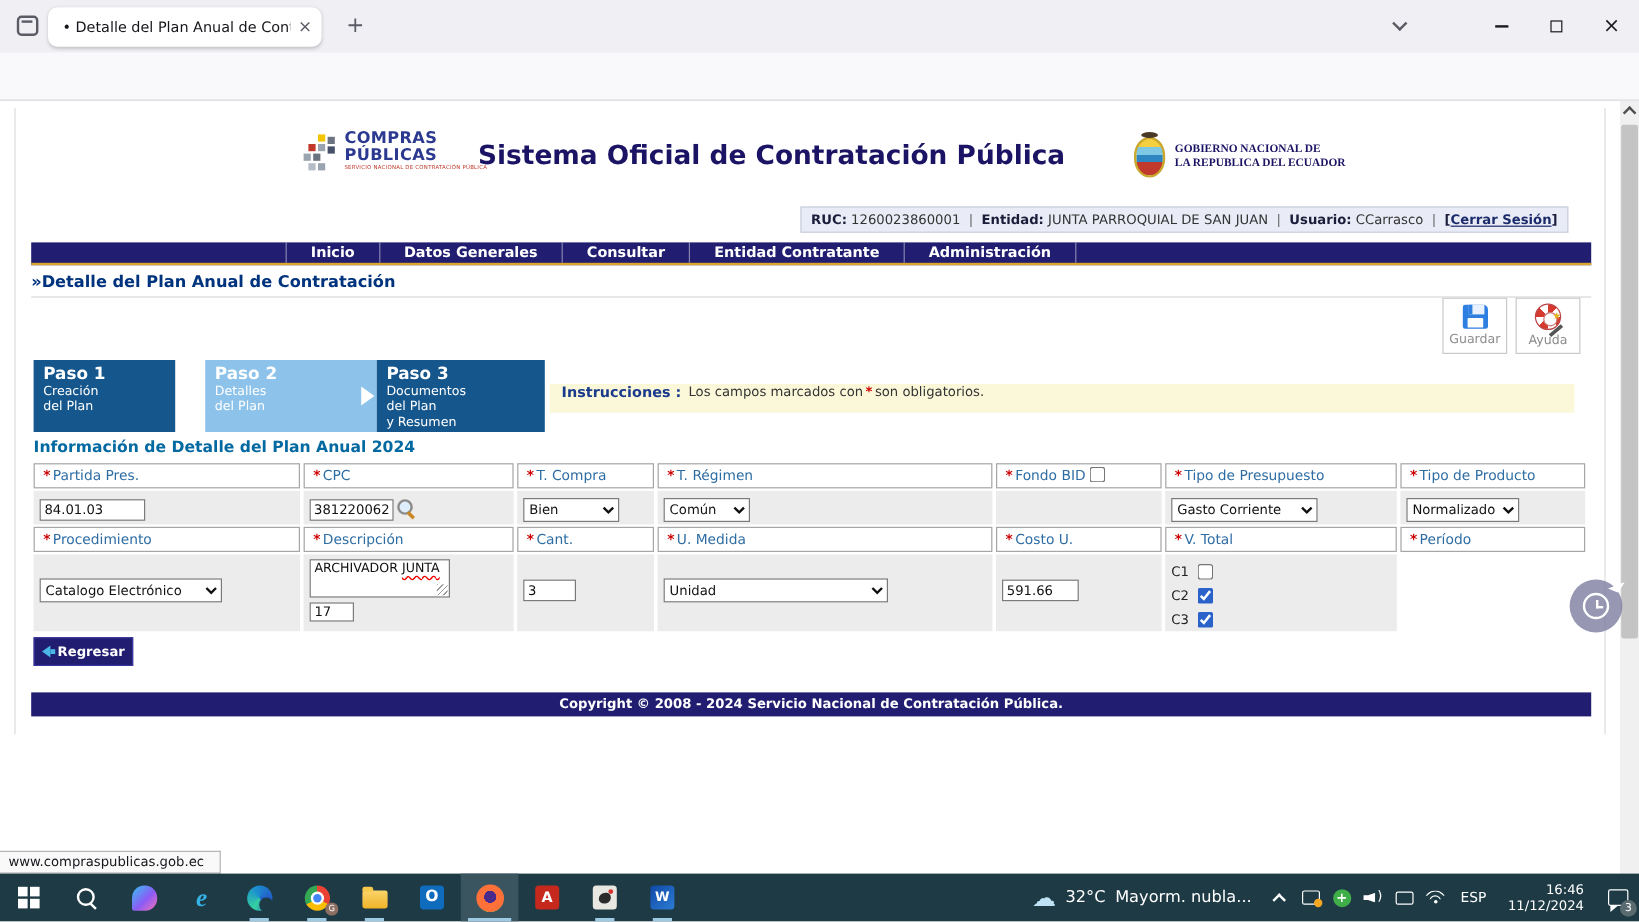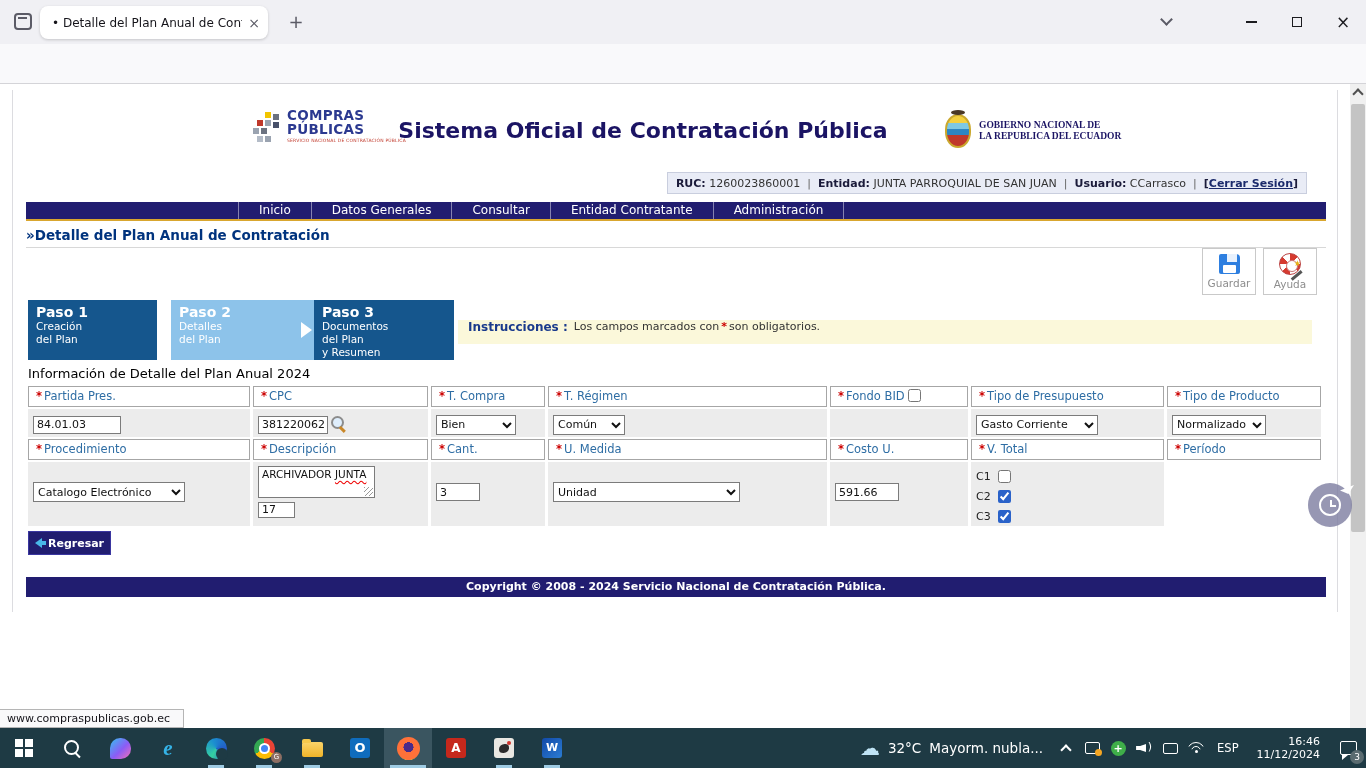--- a/index.html
+++ b/index.html
@@ -64,21 +64,21 @@
 .gov-text{font-family:"Liberation Serif",serif;font-size:9.5px;font-weight:700;color:#1b1464;line-height:11px}
 
 
 .infobox{position:absolute;height:22px;background:#e9ecf6;border:1px solid #c9cede;font-size:11px;color:#333;display:flex;align-items:center;padding:0 8px;white-space:nowrap}
 .infobox b{color:#1b1b3a}
 .sep{margin:0 7px;color:#666}
 .logout{font-weight:700;color:#1b2a6b;text-decoration:underline;cursor:pointer}
 
 
 .mainnav{position:absolute;left:13px;top:112px;width:1300px;height:19px;background:#211d70;border-bottom:2px solid #d9a62e;display:flex;align-items:center;padding-left:212px}
-.mainnav span{color:#fff;font-size:12px;font-weight:400;padding:0 20px;border-left:1px solid rgba(255,255,255,.45);line-height:17px;cursor:pointer}
+.mainnav span{color:#fff;font-size:12px;font-weight:700;padding:0 20px;border-left:1px solid rgba(255,255,255,.45);line-height:17px;cursor:pointer}
 .mainnav span:last-child{border-right:1px solid rgba(255,255,255,.45)}
 
 .breadcrumb{position:absolute;left:13px;top:137px;font-size:13.5px;font-weight:700;color:#00337e}
 .rule{position:absolute;left:13px;top:157px;width:1300px;height:1px;background:#d8d8d8}
 
 
 .actbtn{position:absolute;top:158px;width:54px;height:47px;border:1px solid #c9c9c9;background:#fff;display:flex;flex-direction:column;align-items:center;justify-content:center;gap:3px;cursor:pointer}
 .actbtn .lbl{font-size:10.5px;color:#8d8d8d}
 .floppy{position:relative;width:21px;height:20px;background:#2e7fe0;border-radius:2px 4px 2px 2px}
 .floppy:before{content:"";position:absolute;left:5px;top:0;width:10px;height:8px;background:#e8f1fd;border-left:3px solid #2e7fe0}
@@ -94,21 +94,21 @@
 .step .l{font-size:10.5px;line-height:13px}
 .step-dark{background:#15568d}
 .step-light{background:#8dc3ea}
 .step-arrow{position:absolute;right:2px;top:22px;width:0;height:0;border-left:11px solid #fff;border-top:8px solid transparent;border-bottom:8px solid transparent}
 
 
 .instructions{position:absolute;left:445px;top:230px;width:854px;height:24px;background:#fbf8da;display:flex;align-items:flex-start;padding:0 10px;font-size:11px;color:#333}
 .instructions b{color:#1a3a8c;font-size:12px;margin-right:6px}
 .req{color:#c00;font-weight:700;margin:0 2px}
 
-.section-title{position:absolute;left:15px;top:276px;font-size:13px;font-weight:400;color:#000000}
+.section-title{position:absolute;left:15px;top:276px;font-size:13px;font-weight:700;color:#0369a1}
 
 
 .tgrid{position:absolute;left:15px;width:1293px;display:grid;grid-template-columns:222px 175px 114px 279px 138px 193px 154px;column-gap:3px}
 .hcell{background:#fff;border:1px solid #a6a6a6;height:21px;line-height:19px;padding:0 5px;font-size:11.5px;color:#2e6da4;white-space:nowrap;overflow:hidden}
 .vcell{background:#ececec;padding:4px 5px;position:relative}
 .r1v .vcell{height:28px}
 .r2v .vcell{height:64px}
 input[type=text]{border:1px solid #7b7b7b;height:18px;font-size:11px;font-family:"DejaVu Sans",sans-serif;padding:0 3px;background:#fff;color:#111}
 select{border:1px solid #7b7b7b;height:20px;font-size:11px;font-family:"DejaVu Sans",sans-serif;background:#fff;color:#111}
 .magnifier{display:inline-block;position:relative;width:15px;height:15px;vertical-align:middle;margin-left:3px;cursor:pointer}
@@ -279,21 +279,21 @@
       <span class="floppy"></span>
       <span class="lbl">Guardar</span>
     </div>
     <div class="actbtn" style="left:1250px">
       <span class="lifering">
           <span class="wandstar">★</span>
         </span>
       <span class="lbl">Ayuda</span>
     </div>
 
-    <div class="step step-dark" style="left:15px;width:129px">
+    <div class="step step-dark" style="left:15px;width:118px">
       <div class="t">Paso 1</div>
       <div class="l">Creación</div>
       <div class="l">del Plan</div>
     </div>
     <div class="step step-light" style="left:158px;width:143px">
       <div class="t">Paso 2</div>
       <div class="l">Detalles</div>
       <div class="l">del Plan</div>
       <div class="step-arrow"></div>
     </div>

